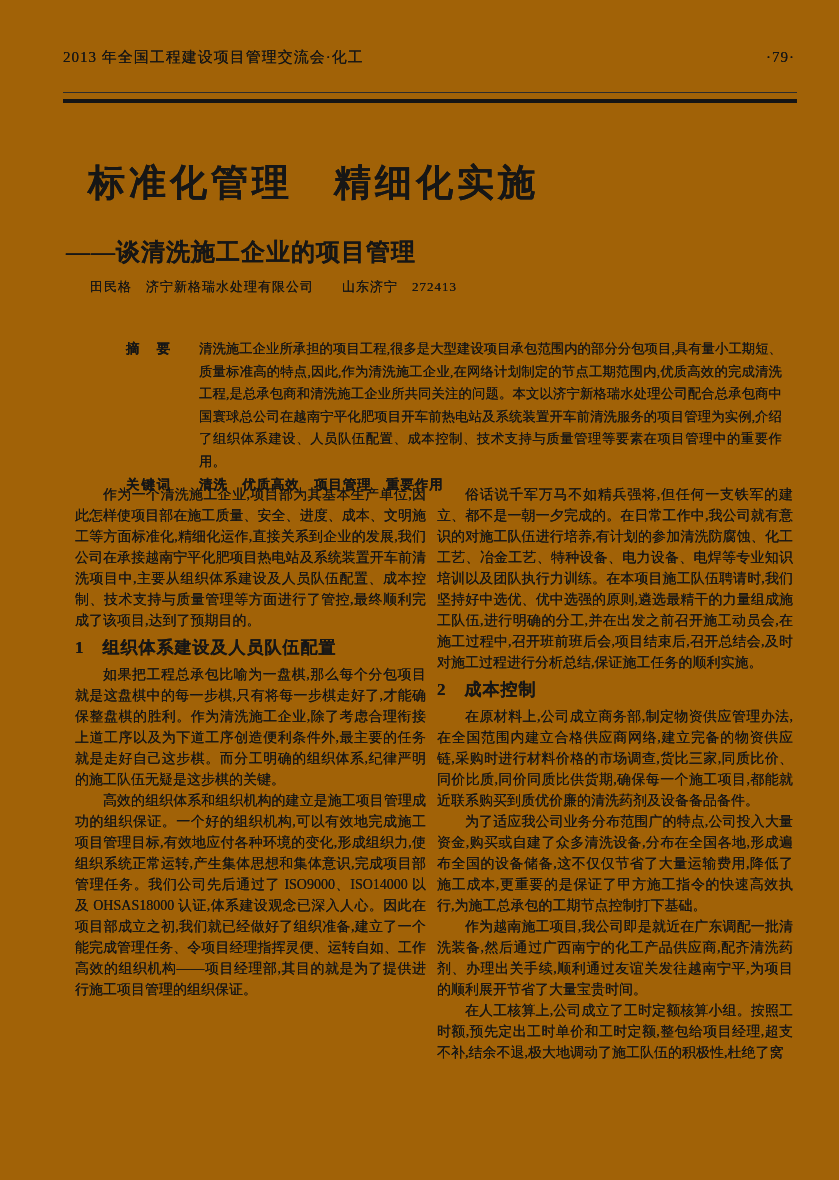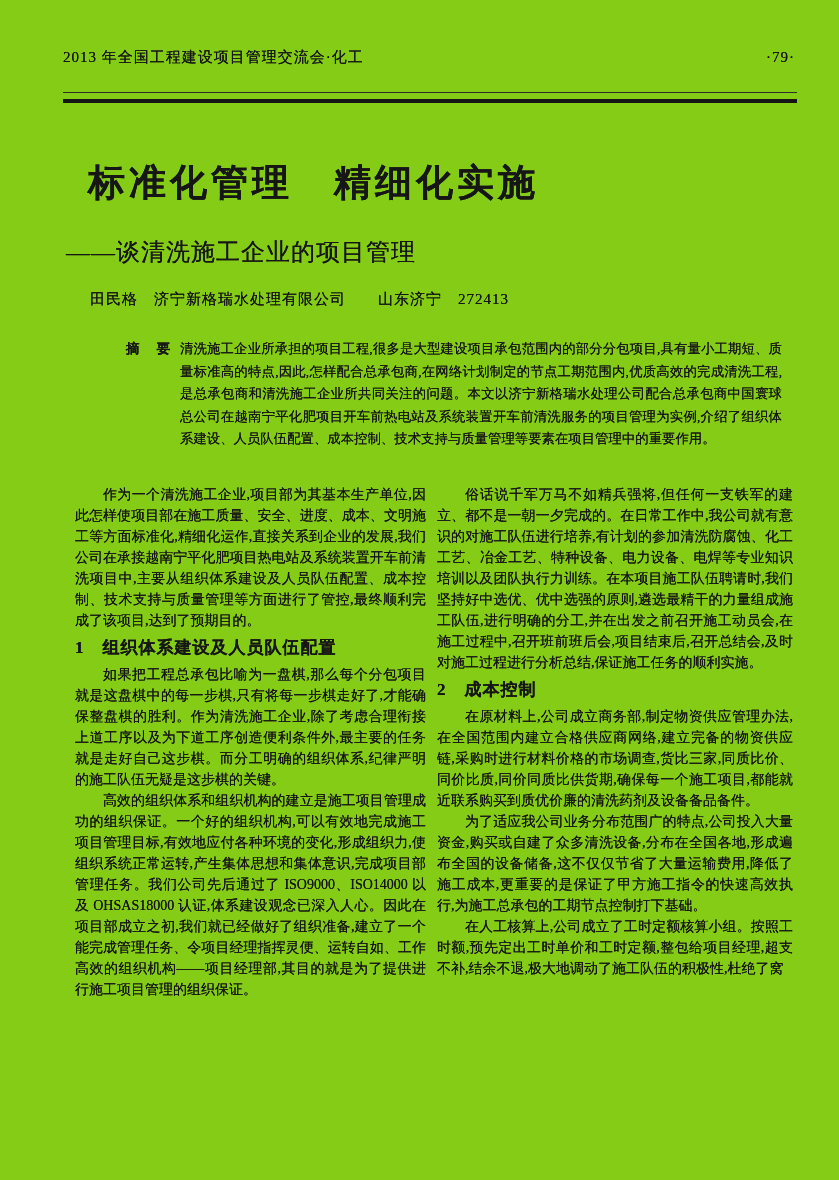--- a/index.html
+++ b/index.html
@@ -1,32 +1,32 @@
 <!DOCTYPE html>
 <html><head>
 <meta charset="utf-8">
 <style>
   html,body{margin:0;padding:0;background:#e8e8e8;}
   .page{
     position:relative;width:839px;height:1180px;margin:0 auto;
-    background:#84cc16;overflow:hidden;color:#161616;
+    background:#a16207;overflow:hidden;color:#161616;
     font-family:"Liberation Serif","DejaVu Serif",serif;
     text-shadow:0 0 .5px currentColor;
   }
   
   .hdr{position:absolute;top:48px;left:63px;right:44px;display:flex;justify-content:space-between;align-items:baseline;font-size:15px;letter-spacing:1px;}
   .rule-thin{position:absolute;top:92px;left:63px;right:42px;height:1px;background:#2c2c2c;}
   .rule-thick{position:absolute;top:99px;left:63px;right:42px;height:4px;background:#151515;}
   
   .title{position:absolute;top:158px;left:88px;font-size:37px;font-weight:bold;letter-spacing:4px;white-space:pre;}
-  .subtitle{position:absolute;top:236px;left:66px;font-size:24px;font-weight:normal;letter-spacing:1px;}
-  .author{position:absolute;top:290px;left:90px;font-size:15px;letter-spacing:1px;}
+  .subtitle{position:absolute;top:236px;left:66px;font-size:24px;font-weight:bold;letter-spacing:1px;}
+  .author{position:absolute;top:278px;left:90px;font-size:13px;letter-spacing:1px;}
   
   .meta{position:absolute;top:338px;left:126px;width:656px;font-size:13.4px;line-height:22.5px;}
-  .meta-row{display:flex;}
+  .meta-row{display:flex;gap:19px;}
   .meta-label{flex:0 0 54px;font-weight:bold;letter-spacing:2px;white-space:pre;}
   .meta-text{flex:1;text-align:justify;}
   .kw-row{margin-top:1px;}
   .kw-text{font-weight:bold;letter-spacing:1px;}
   
   .cols{position:absolute;top:484px;left:75px;right:34px;display:flex;}
   .col{font-size:14px;line-height:21px;text-align:justify;}
   .col-left{width:351px;margin-right:11px;}
   .col-right{width:356px;}
   .col p{margin:0;text-indent:2em;}
@@ -45,33 +45,38 @@
   <div class="rule-thin"></div>
   <div class="rule-thick"></div>
 
   <div class="title">标准化管理　精细化实施</div>
   <div class="subtitle">——谈清洗施工企业的项目管理</div>
   <div class="author">田民格　济宁新格瑞水处理有限公司　　山东济宁　272413</div>
 
   <div class="meta">
     <div class="meta-row">
       <span class="meta-label">摘　要</span>
-      <span class="meta-text">清洗施工企业所承担的项目工程,很多是大型建设项目承包范围内的部分分包项目,具有量小工期短、质量标准高的特点,因此,怎样配合总承包商,在网络计划制定的节点工期范围内,优质高效的完成清洗工程,是总承包商和清洗施工企业所共同关注的问题。本文以济宁新格瑞水处理公司配合总承包商中国寰球总公司在越南宁平化肥项目开车前热电站及系统装置开车前清洗服务的项目管理为实例,介绍了组织体系建设、人员队伍配置、成本控制、技术支持与质量管理等要素在项目管理中的重要作用。</span>
+      <span class="meta-text">清洗施工企业所承担的项目工程,很多是大型建设项目承包范围内的部分分包项目,具有量小工期短、质量标准高的特点,因此,作为清洗施工企业,在网络计划制定的节点工期范围内,优质高效的完成清洗工程,是总承包商和清洗施工企业所共同关注的问题。本文以济宁新格瑞水处理公司配合总承包商中国寰球总公司在越南宁平化肥项目开车前热电站及系统装置开车前清洗服务的项目管理为实例,介绍了组织体系建设、人员队伍配置、成本控制、技术支持与质量管理等要素在项目管理中的重要作用。</span>
+    </div>
+    <div class="meta-row kw-row">
+      <span class="meta-label">关键词</span>
+      <span class="meta-text kw-text">清洗　优质高效　项目管理　重要作用</span>
     </div>
   </div>
 
   <div class="cols">
     <div class="col col-left">
       <p>作为一个清洗施工企业,项目部为其基本生产单位,因此怎样使项目部在施工质量、安全、进度、成本、文明施工等方面标准化,精细化运作,直接关系到企业的发展,我们公司在承接越南宁平化肥项目热电站及系统装置开车前清洗项目中,主要从组织体系建设及人员队伍配置、成本控制、技术支持与质量管理等方面进行了管控,最终顺利完成了该项目,达到了预期目的。</p>
       <h3>1　组织体系建设及人员队伍配置</h3>
       <p>如果把工程总承包比喻为一盘棋,那么每个分包项目就是这盘棋中的每一步棋,只有将每一步棋走好了,才能确保整盘棋的胜利。作为清洗施工企业,除了考虑合理衔接上道工序以及为下道工序创造便利条件外,最主要的任务就是走好自己这步棋。而分工明确的组织体系,纪律严明的施工队伍无疑是这步棋的关键。</p>
       <p>高效的组织体系和组织机构的建立是施工项目管理成功的组织保证。一个好的组织机构,可以有效地完成施工项目管理目标,有效地应付各种环境的变化,形成组织力,使组织系统正常运转,产生集体思想和集体意识,完成项目部管理任务。我们公司先后通过了 ISO9000、ISO14000 以及 OHSAS18000 认证,体系建设观念已深入人心。因此在项目部成立之初,我们就已经做好了组织准备,建立了一个能完成管理任务、令项目经理指挥灵便、运转自如、工作高效的组织机构——项目经理部,其目的就是为了提供进行施工项目管理的组织保证。</p>
     </div>
     <div class="col col-right">
       <p>俗话说千军万马不如精兵强将,但任何一支铁军的建立、都不是一朝一夕完成的。在日常工作中,我公司就有意识的对施工队伍进行培养,有计划的参加清洗防腐蚀、化工工艺、冶金工艺、特种设备、电力设备、电焊等专业知识培训以及团队执行力训练。在本项目施工队伍聘请时,我们坚持好中选优、优中选强的原则,遴选最精干的力量组成施工队伍,进行明确的分工,并在出发之前召开施工动员会,在施工过程中,召开班前班后会,项目结束后,召开总结会,及时对施工过程进行分析总结,保证施工任务的顺利实施。</p>
       <h3>2　成本控制</h3>
       <p>在原材料上,公司成立商务部,制定物资供应管理办法,在全国范围内建立合格供应商网络,建立完备的物资供应链,采购时进行材料价格的市场调查,货比三家,同质比价、同价比质,同价同质比供货期,确保每一个施工项目,都能就近联系购买到质优价廉的清洗药剂及设备备品备件。</p>
       <p>为了适应我公司业务分布范围广的特点,公司投入大量资金,购买或自建了众多清洗设备,分布在全国各地,形成遍布全国的设备储备,这不仅仅节省了大量运输费用,降低了施工成本,更重要的是保证了甲方施工指令的快速高效执行,为施工总承包的工期节点控制打下基础。</p>
+      <p>作为越南施工项目,我公司即是就近在广东调配一批清洗装备,然后通过广西南宁的化工产品供应商,配齐清洗药剂、办理出关手续,顺利通过友谊关发往越南宁平,为项目的顺利展开节省了大量宝贵时间。</p>
       <p>在人工核算上,公司成立了工时定额核算小组。按照工时额,预先定出工时单价和工时定额,整包给项目经理,超支不补,结余不退,极大地调动了施工队伍的积极性,杜绝了窝</p>
     </div>
   </div>
 
 </div>
 
 </body></html>

